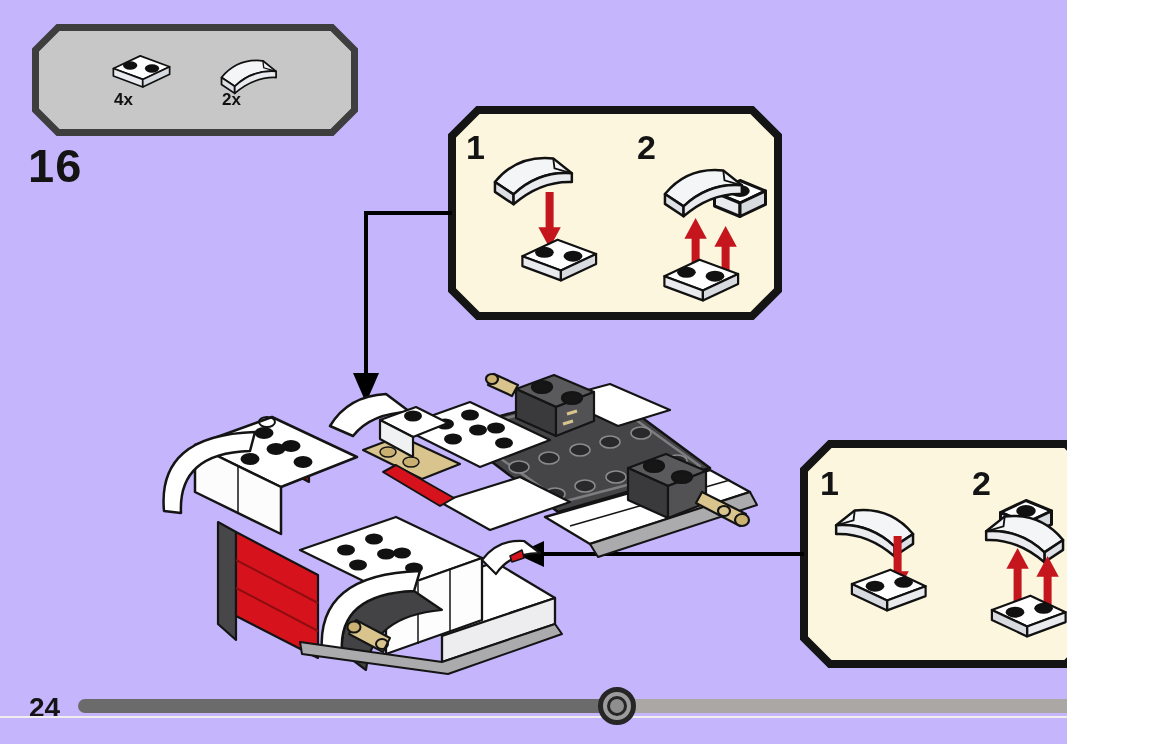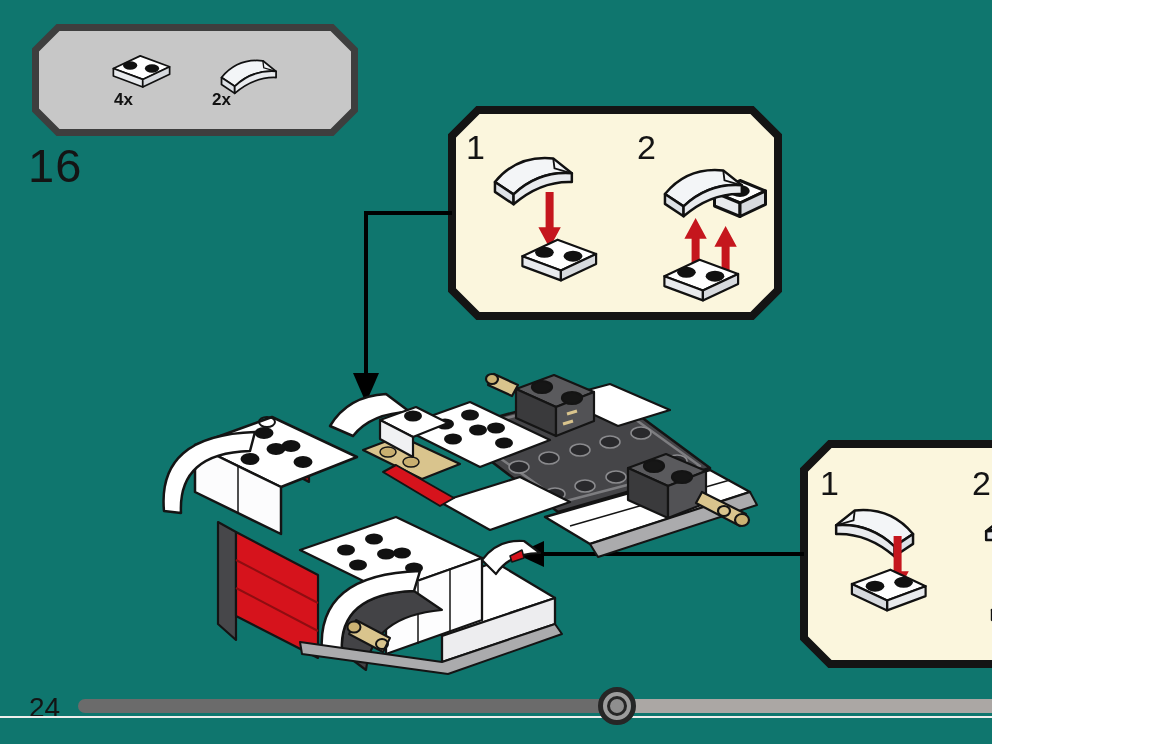--- a/index.html
+++ b/index.html
@@ -1,23 +1,23 @@
 <!DOCTYPE html>
 <html><head>
 <meta charset="utf-8">
 <style>
   * { margin:0; padding:0; box-sizing:border-box; }
   html,body { width:1167px; height:744px; }
   .page {
-    position:relative; width:992px; height:744px;
-    background:#0f766e; overflow:hidden;
+    position:relative; width:1067px; height:744px;
+    background:#c4b5fd; overflow:hidden;
     font-family:"Liberation Sans", sans-serif; color:#111;
   }
   .abs { position:absolute; }
-  .num { font-weight:normal; color:#141414; }
+  .num { font-weight:bold; color:#141414; }
   .step-number { left:28px; top:138px; font-size:47px; letter-spacing:1px; }
   .qty { font-size:17px; font-weight:bold; }
   .inset-num { font-size:34px; }
   .page-number { left:29px; top:692px; font-size:28px; }
   .bar { position:absolute; top:699px; height:14px; }
   .bar-done { left:78px; width:539px; background:#6b6b6b; border-radius:7px 0 0 7px; }
   .bar-rest { left:617px; width:550px; background:#aba7a4; }
   .hairline { position:absolute; top:716px; left:0; width:1167px; height:2px; background:#efeeec; }
   .knob {
     position:absolute; left:598px; top:687px; width:38px; height:38px;
@@ -70,21 +70,21 @@
       <line x1="3.5" y1="40" x2="3.5" y2="74" stroke="#ffffff" stroke-width="8" opacity="0.9" filter="url(#blur1)"></line>
       <line x1="322.5" y1="40" x2="322.5" y2="74" stroke="#ffffff" stroke-width="8" opacity="0.9" filter="url(#blur1)"></line>
       <g>
         <use href="#g-plate" transform="translate(78,26) scale(0.42)"></use>
       </g>
       <g>
         <use href="#g-slope" transform="translate(186,28) scale(0.44)"></use>
       </g>
     </svg>
     <span class="abs qty" style="left:82px; top:66px">4x</span>
-    <span class="abs qty" style="left:180px; top:66px">2x</span>
+    <span class="abs qty" style="left:190px; top:66px">2x</span>
   </div>
 
   <div class="abs num step-number">16</div>
 
   <div class="abs" style="left:448px; top:106px; width:334px; height:214px">
     <svg width="334" height="214" viewBox="0 0 334 214">
       <path d="M30,4 L304,4 L330,30 L330,184 L304,210 L30,210 L4,184 L4,30 Z" fill="#fbf6dd" stroke="#141414" stroke-width="8"></path>
       <line x1="4" y1="92" x2="4" y2="126" stroke="#ffffff" stroke-width="9" opacity="0.9" filter="url(#blur1)"></line>
       <line x1="330" y1="92" x2="330" y2="126" stroke="#ffffff" stroke-width="9" opacity="0.9" filter="url(#blur1)"></line>
       <g>

